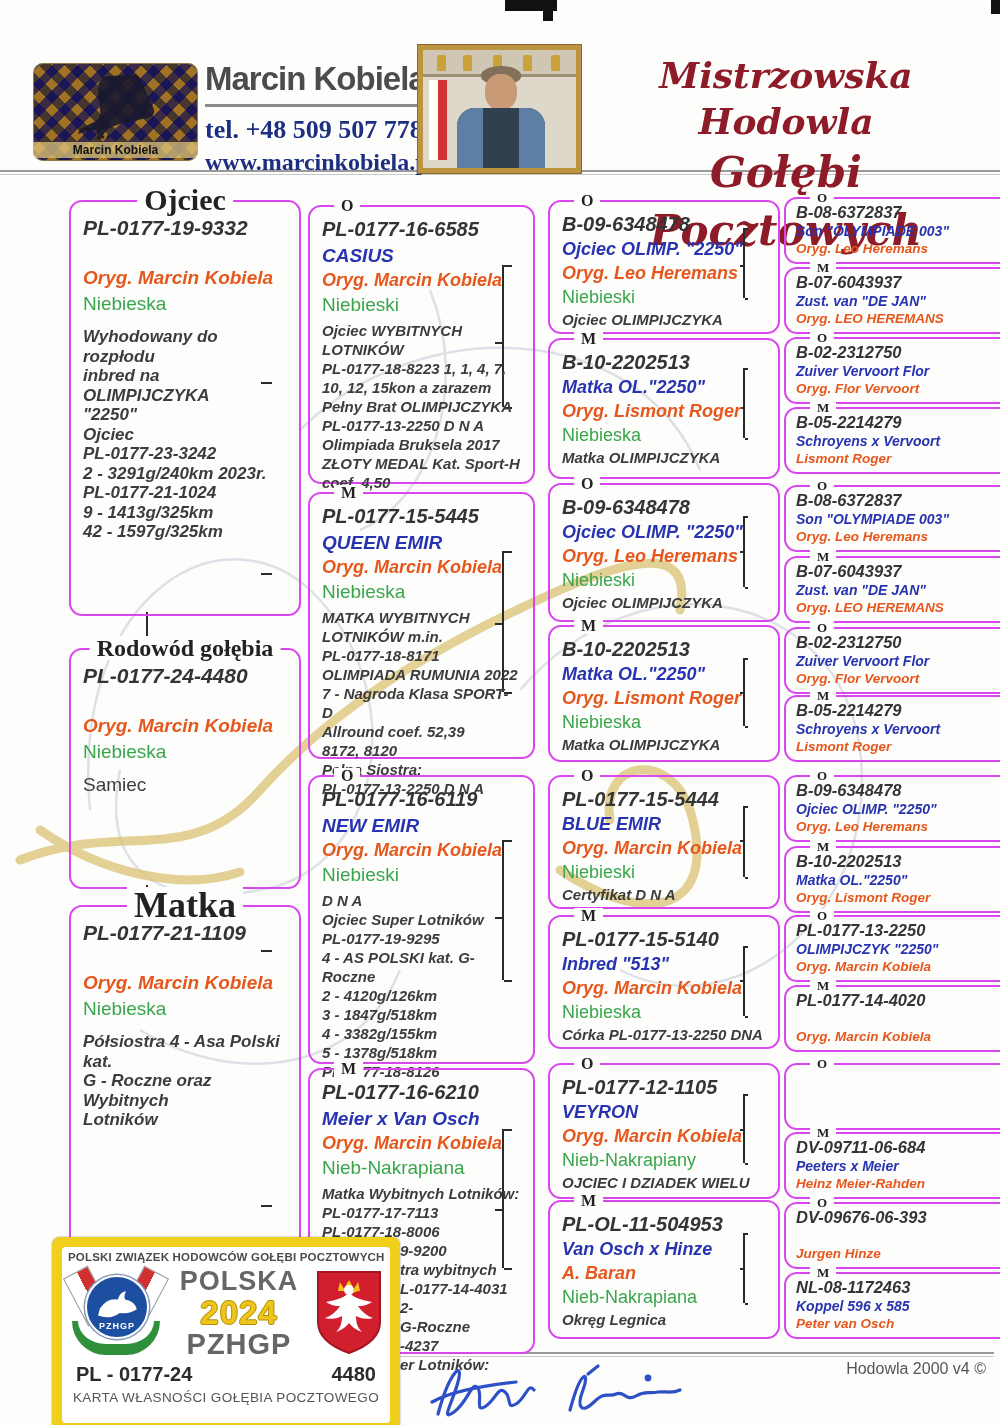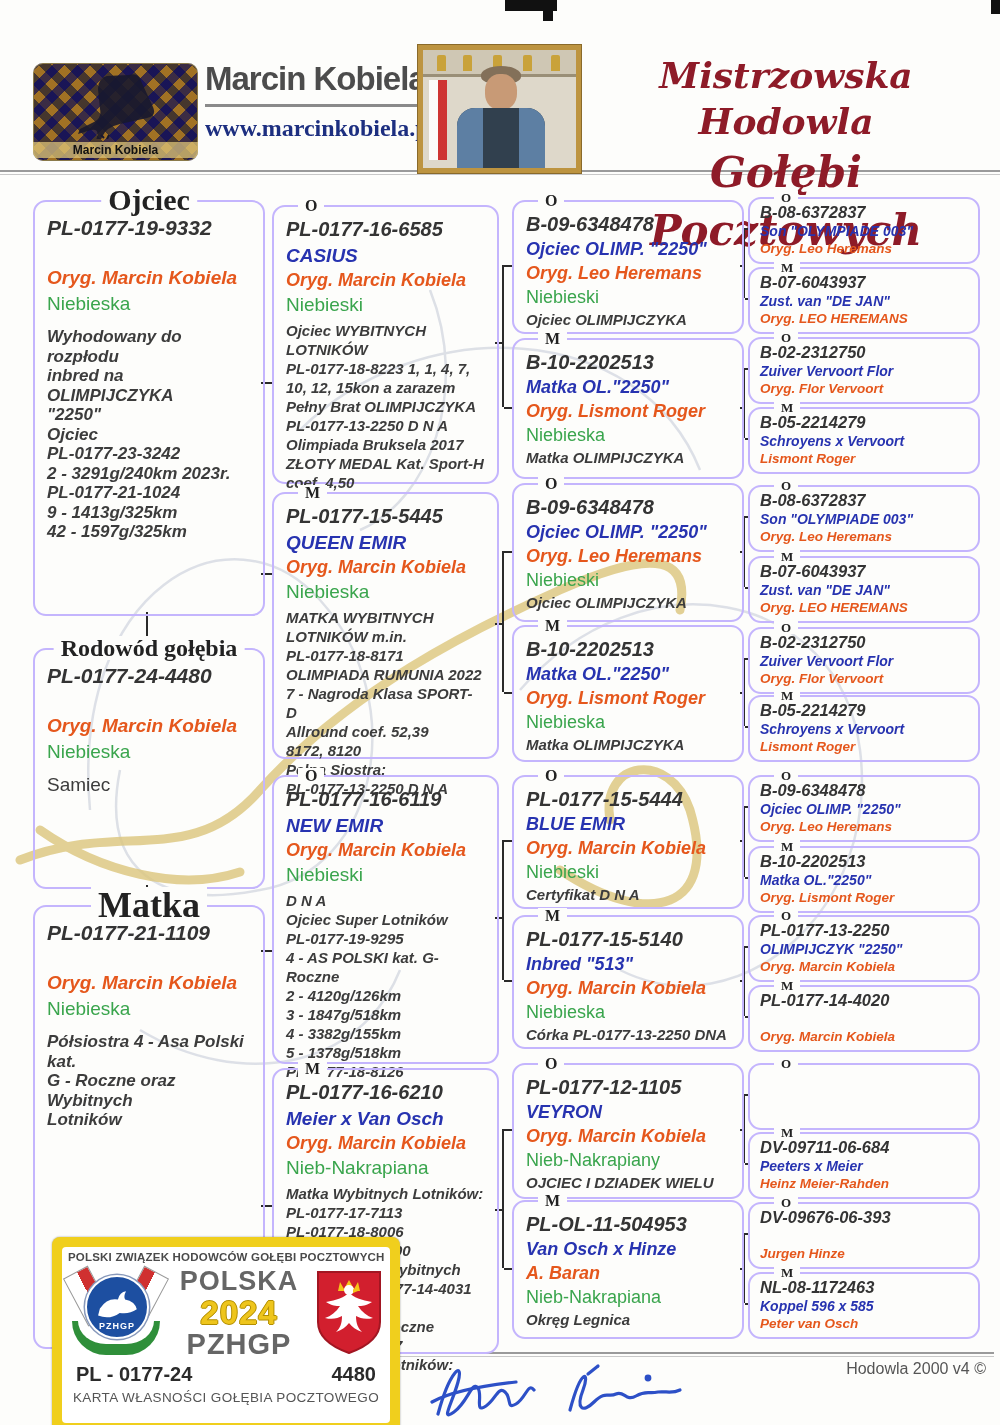--- a/index.html
+++ b/index.html
@@ -35,21 +35,21 @@
   .ph-jacket-l{left:34px;border-radius:18px 0 0 0;}
   .ph-jacket-r{left:96px;border-radius:0 18px 0 0;}
   .main-title{position:absolute;left:585px;top:52px;width:402px;text-align:center;
         font-family:"DejaVu Serif","Liberation Serif",serif;font-style:italic;font-weight:bold;color:#8e1b28;}
   .main-title .t1{font-size:36px;line-height:46px;font-style:italic;}
   .main-title .t2{font-size:42px;line-height:58px;font-style:italic;}
   
   .watermark{position:absolute;left:0;top:170px;z-index:0;pointer-events:none;}
   
   .cline{position:absolute;background:#2a2a2a;z-index:1;}
-  .box{position:absolute;border:2px solid #c4b5fd;border-radius:13px;z-index:2;background:transparent;}
+  .box{position:absolute;border:2px solid #d946ef;border-radius:13px;z-index:2;background:transparent;margin-left:36px;}
   .inner{padding:9px 12px 0 12px;}
   .chip{position:absolute;background:#fdfdfb;padding:0 7px;line-height:1;
         font-family:"Liberation Serif",serif;font-weight:bold;color:#222;white-space:nowrap;}
   .sex-chip{left:24px;top:-9px;font-size:16px;}
   .t-chip{left:50%;transform:translateX(-50%);}
   .ring{font-weight:bold;font-style:italic;color:#343434;}
   .name{font-weight:bold;font-style:italic;color:#2733b0;}
   .oryg{font-weight:bold;font-style:italic;color:#e5571c;}
   .colorline{color:#3aa54d;}
   .desc{font-weight:bold;font-style:italic;color:#3c3c3c;}
@@ -139,20 +139,21 @@
   <div class="logo">
     <svg width="130" height="70" viewBox="0 0 130 70">
       <path d="M78,6 q9,-3 12,6 l12,26 q4,9 -6,11 l-27,6 q-14,3 -18,13 l-5,15 -4,-1 4,-14 q2,-9 -6,-7 l-13,4 2,-5 14,-7 q8,-4 6,-13 l-2,-20 q0,-11 9,-13 z" fill="#18182e" opacity="0.9"></path>
       <path d="M50,66 l3,3 M58,66 l-2,4" stroke="#18182e" stroke-width="2"></path>
     </svg>
     <div class="logo-caption">Marcin Kobiela</div>
   </div>
 
   <div class="contact">
     <div class="breeder-name">Marcin Kobiela</div>
+    <div class="phone">tel. +48 509 507 778</div>
     <div class="website">www.marcinkobiela.pl</div>
   </div>
 
   <div class="photo">
     <div class="ph-shelf"></div>
     <div class="ph-trophy" style="left:14px;"></div>
     <div class="ph-trophy" style="left:40px;"></div>
     <div class="ph-trophy" style="left:70px;"></div>
     <div class="ph-trophy" style="left:100px;"></div>
     <div class="ph-trophy" style="left:128px;"></div>

